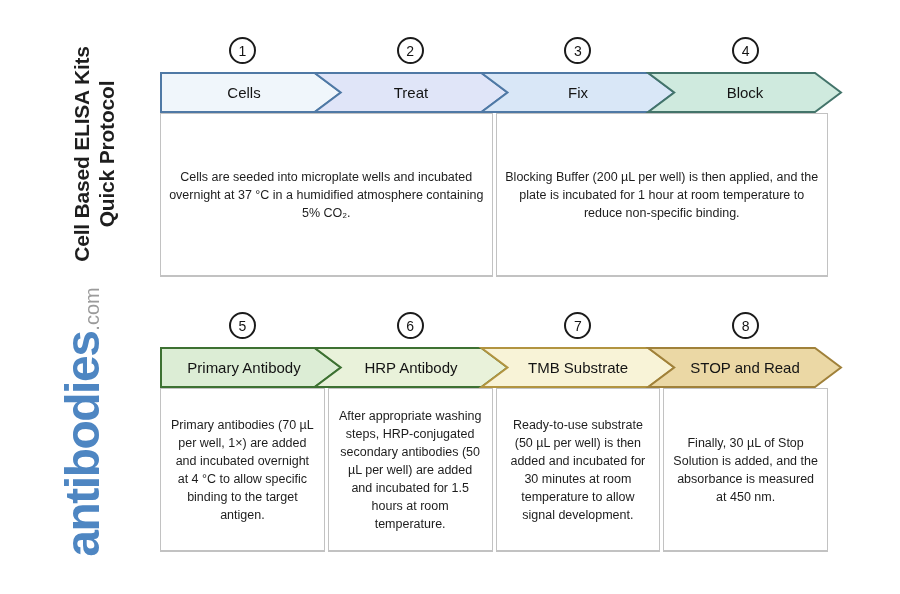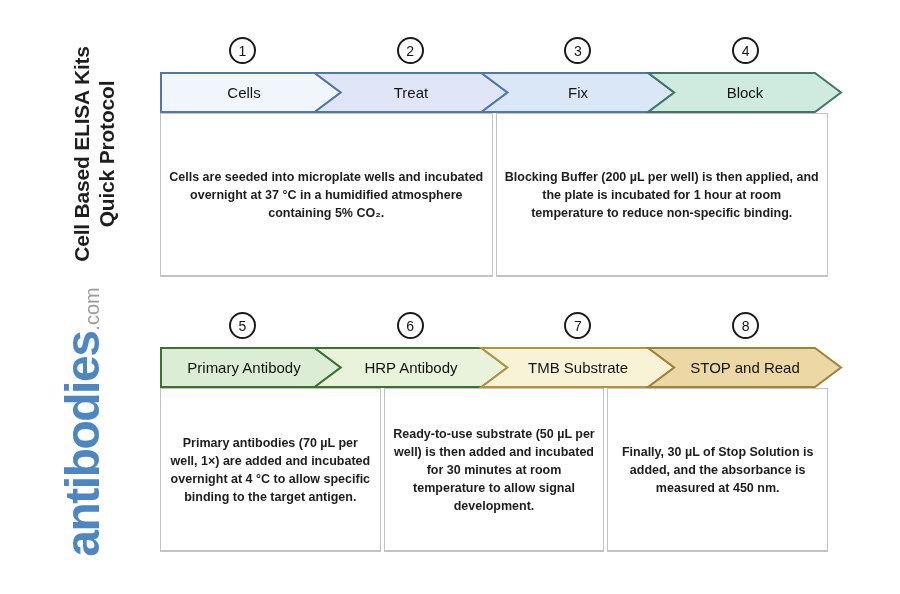--- a/index.html
+++ b/index.html
@@ -37,21 +37,21 @@
     font-size:14px; color:#141414;
   }
 
   .banners { display:block; overflow:visible; }
   .banners path { stroke-width:2; }
   .banners text {
     font-size:15px; fill:#141414; text-anchor:middle;
     font-family:"Liberation Sans", sans-serif;
   }
 
-  .boxes { display:flex; gap:3px;font-weight:bold; }
+  .boxes { display:flex; gap:3px; }
   .box {
     flex:1; height:164px; box-sizing:border-box; background:#ffffff;
     border:1px solid #c2c2c2; border-bottom-width:2px;
     display:flex; align-items:center; justify-content:center;
     text-align:center; padding:6px 8px;
     font-size:12.5px; line-height:1.44; color:#1d1d1d;
   }
 </style>
 </head>
 <body>
@@ -132,20 +132,23 @@
       <text x="251" y="26">HRP Antibody</text>
       <text x="418" y="26">TMB Substrate</text>
       <text x="585" y="26">STOP and Read</text>
     </svg>
 
     <div class="boxes">
       <div class="box">
           <span>Primary antibodies (70 µL per well, 1×) are added and incubated overnight at 4 °C to allow specific binding to the target antigen.</span>
         </div>
       <div class="box">
+          <span>After appropriate washing steps, HRP-conjugated secondary antibodies (50 µL per well) are added and incubated for 1.5 hours at room temperature.</span>
+        </div>
+      <div class="box">
           <span>Ready-to-use substrate (50 µL per well) is then added and incubated for 30 minutes at room temperature to allow signal development.</span>
         </div>
       <div class="box">
           <span>Finally, 30 µL of Stop Solution is added, and the absorbance is measured at 450 nm.</span>
         </div>
     </div>
   </div>
 
 </div>
 

